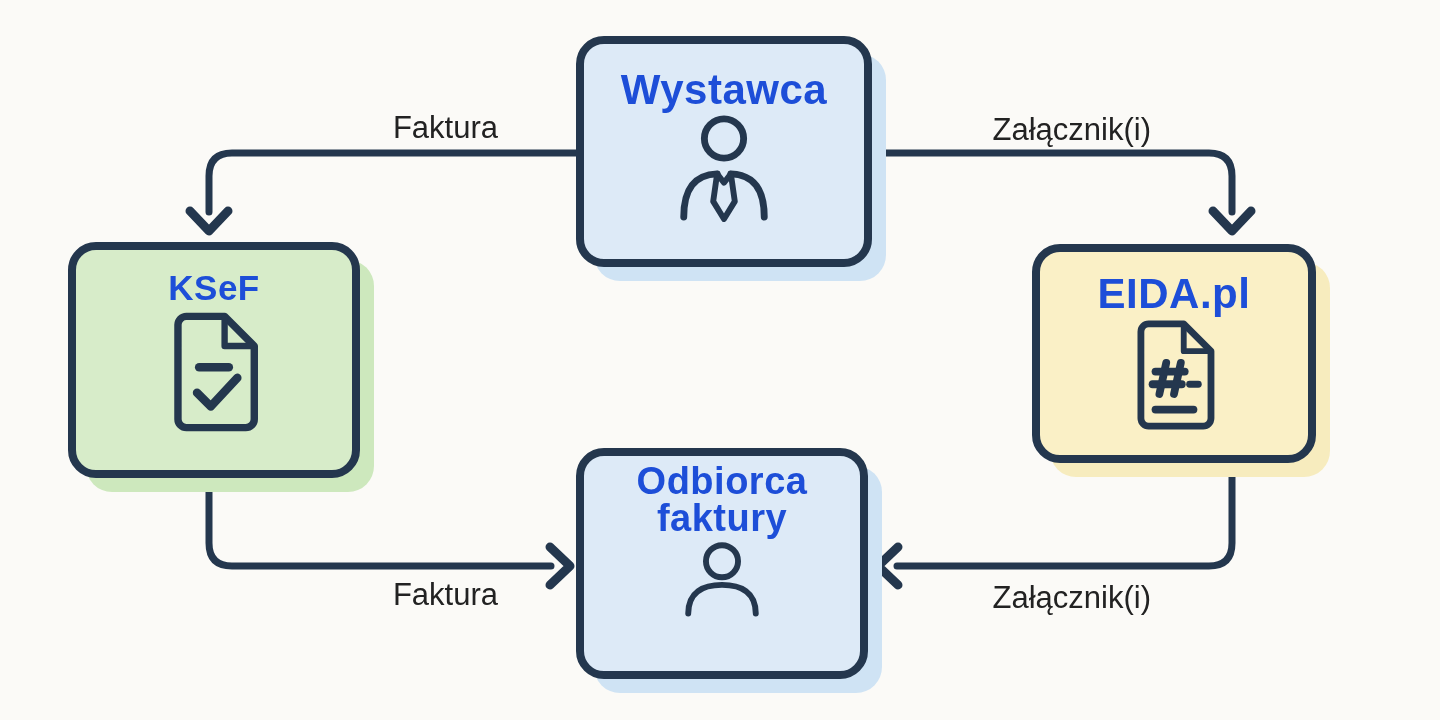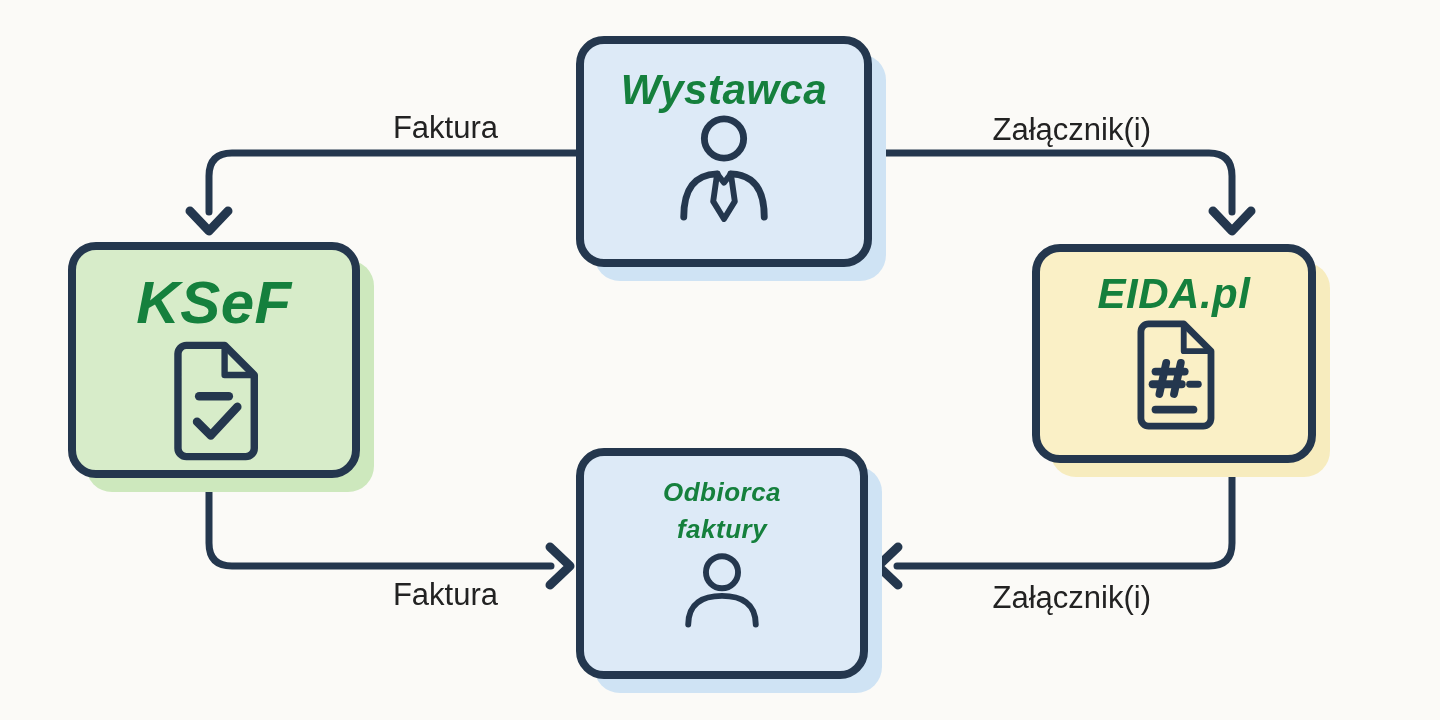--- a/index.html
+++ b/index.html
@@ -29,49 +29,48 @@
     z-index: 2;
     border: 8px solid #24374e;
     border-radius: 28px;
     box-sizing: border-box;
     display: flex;
     flex-direction: column;
     align-items: center;
   }
   .node .title {
     font-weight: 700;
-    color: #15803d;
+    color: #1d4ed8;
     text-align: center;
     letter-spacing: 0.5px;
-    font-style: italic;
   }
   .node-wystawca {
     left: 576px; top: 36px; width: 296px; height: 231px;
     background: #ddeaf7;
     box-shadow: 16px 16px 0 -2px #cfe3f4;
   }
   .node-wystawca .title { font-size: 42px; margin-top: 22px; }
   .node-ksef {
     left: 68px; top: 242px; width: 292px; height: 236px;
     background: #d7ecc9;
     box-shadow: 16px 16px 0 -2px #cde8bd;
   }
-  .node-ksef .title { font-size: 60px; margin-top: 18px; }
+  .node-ksef .title { font-size: 35px; margin-top: 18px; }
   .node-eida {
     left: 1032px; top: 244px; width: 284px; height: 219px;
     background: #faf0c6;
     box-shadow: 16px 16px 0 -2px #f7ecbe;
   }
   .node-eida .title { font-size: 42px; margin-top: 18px; }
   .node-odbiorca {
     left: 576px; top: 448px; width: 292px; height: 231px;
     background: #ddeaf7;
     box-shadow: 16px 16px 0 -2px #cfe3f4;
   }
-  .node-odbiorca .title { font-size: 26px; line-height: 37px; margin-top: 18px; width: 210px; }
+  .node-odbiorca .title { font-size: 38px; line-height: 37px; margin-top: 7px; width: 210px; }
 
   .icon { display: block; }
   .icon * { fill: none; stroke: #24374e; stroke-linecap: round; stroke-linejoin: round; }
 
   .edge-label {
     position: absolute;
     z-index: 2;
     font-size: 31px;
     color: #222222;
     text-align: right;

